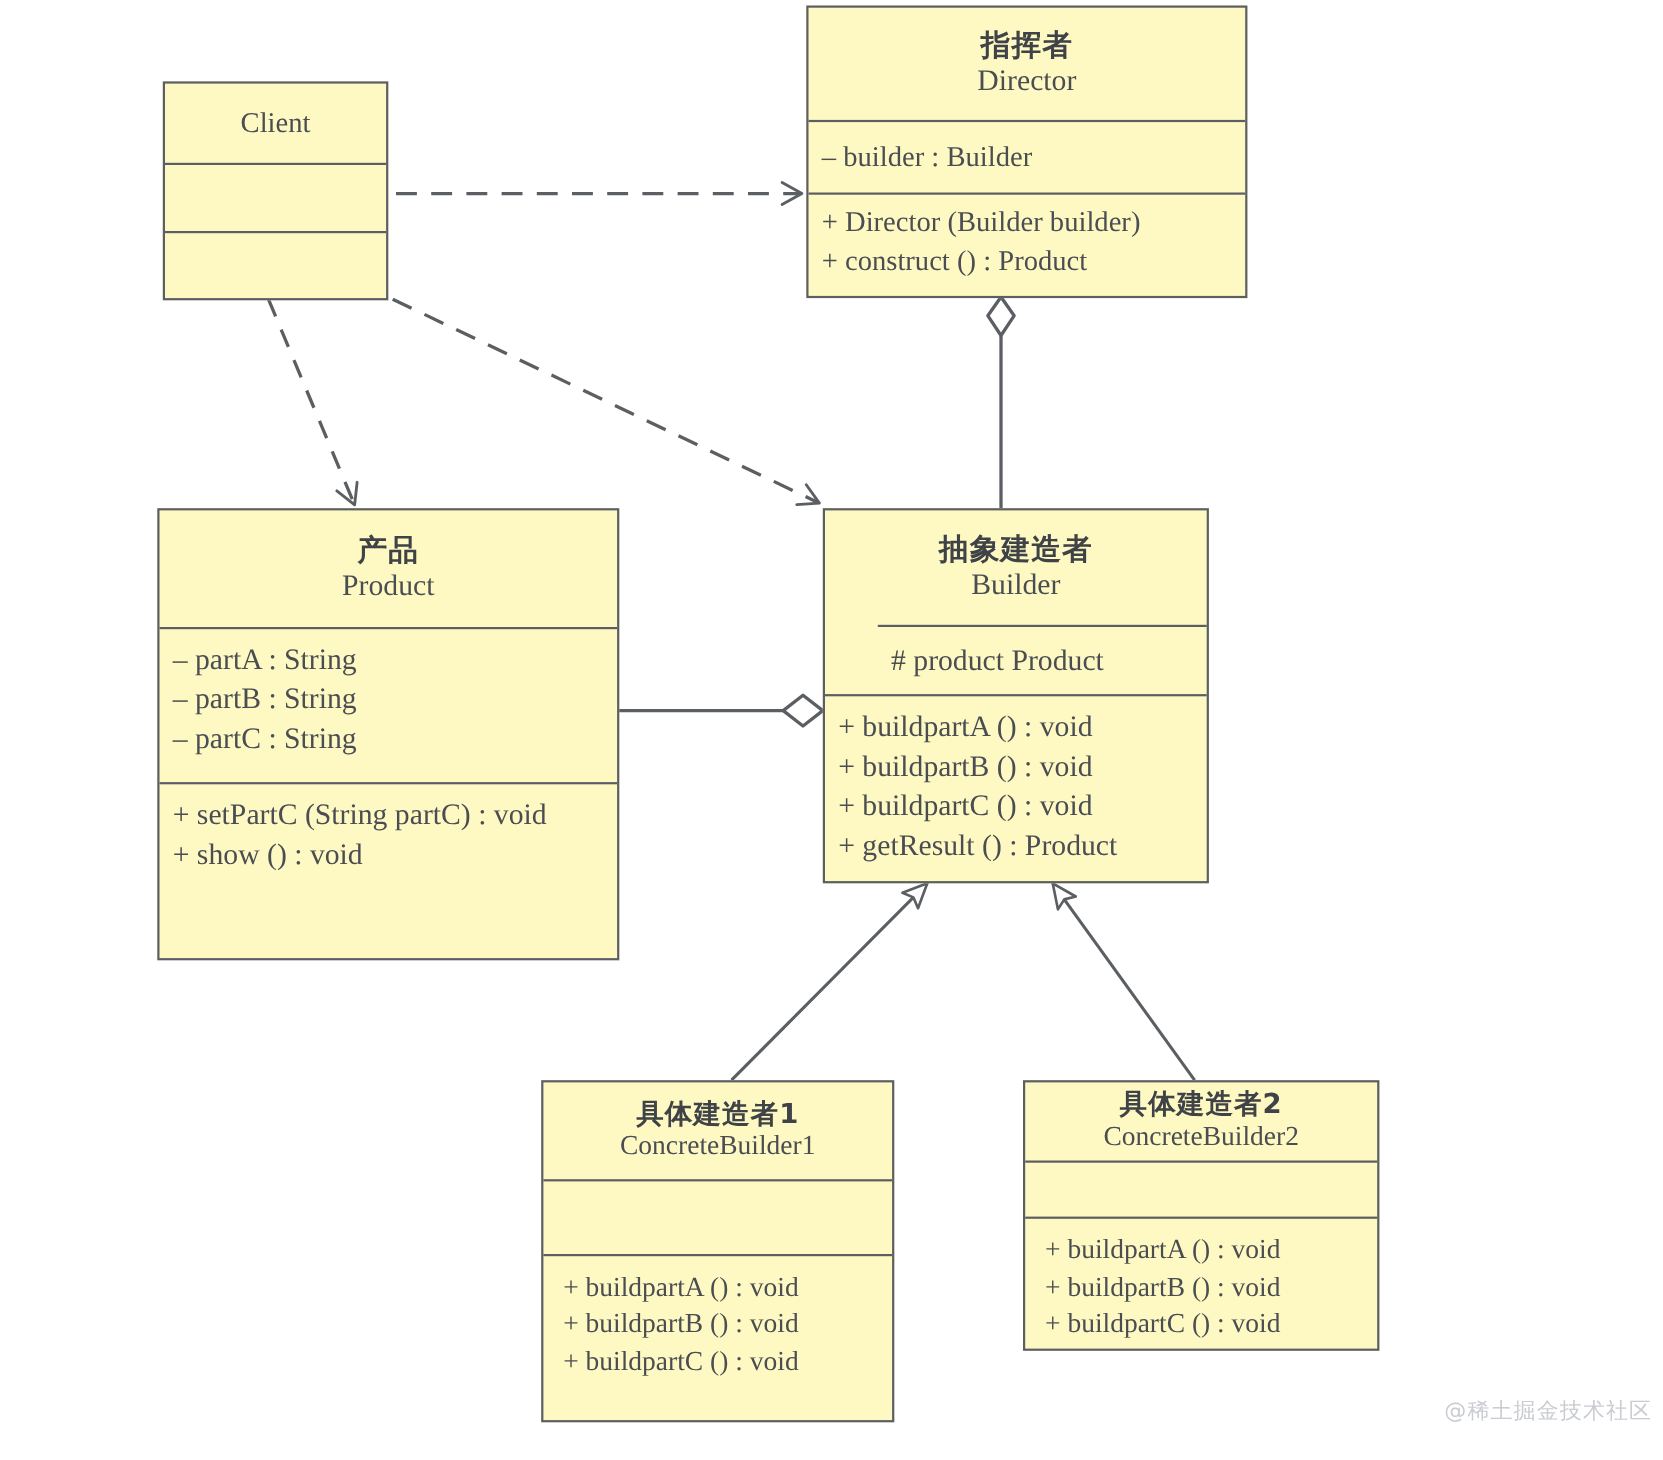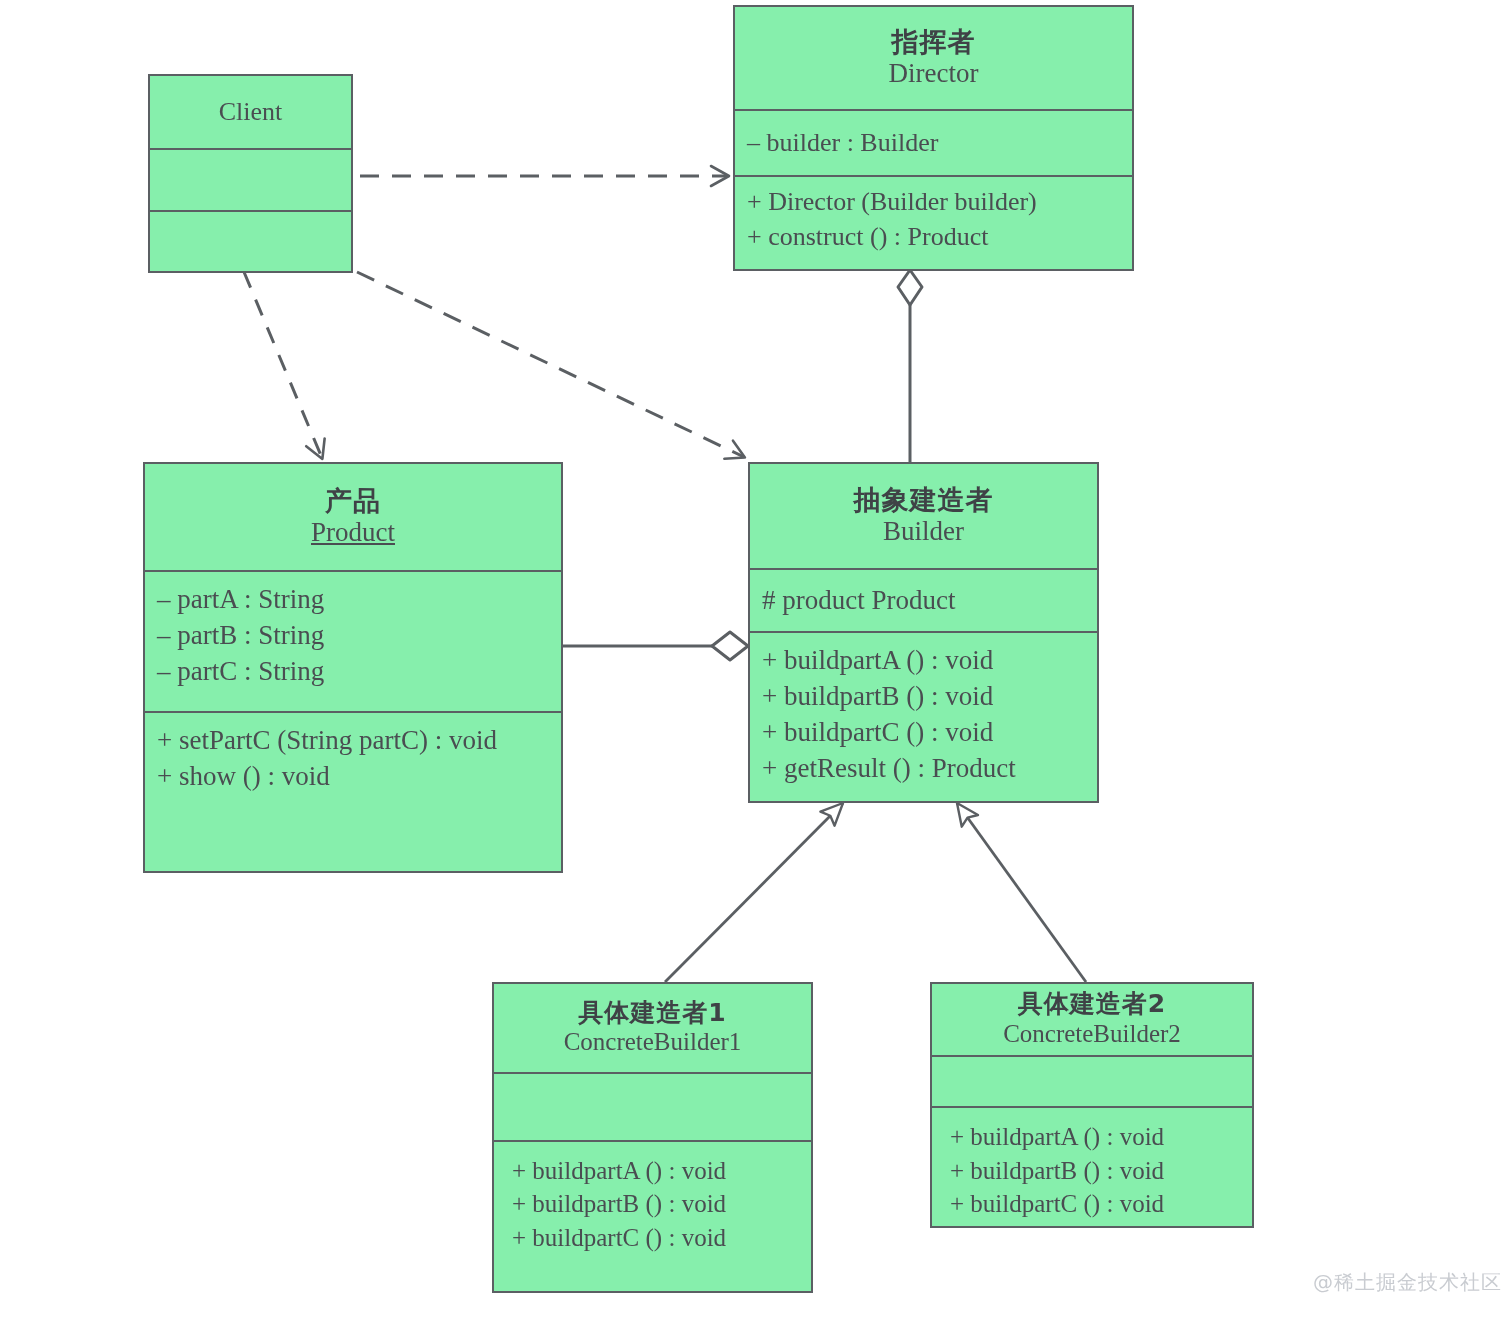--- a/index.html
+++ b/index.html
@@ -20,21 +20,21 @@
     left: 0;
     top: 0;
     width: 1512px;
     height: 1327px;
     pointer-events: none;
   }
   .uml-class {
     position: absolute;
     box-sizing: border-box;
     border: 2.5px solid #5b5f63;
-    background: #86efac;
+    background: #fef9c3;
     display: flex;
     flex-direction: column;
   }
   .compartment {
     box-sizing: border-box;
     padding: 6px 12px;
   }
   .compartment + .compartment {
     border-top: 2.5px solid #5b5f63;
   }
@@ -133,39 +133,39 @@
     </div>
     <div class="compartment" style="flex:1; padding-top:8px;">
       <div class="member" style="font-size:26px;">+ Director (Builder builder)</div>
       <div class="member" style="font-size:26px;">+ construct () : Product</div>
     </div>
   </div>
 
   <div class="uml-class" style="left:143px; top:462px; width:420px; height:411px;">
     <div class="compartment c-title" style="height:106px;">
       <div class="cn-name" style="font-size:27px;">产品</div>
-      <div class="en-name" style="font-size:27px;text-decoration:underline;">Product</div>
+      <div class="en-name" style="font-size:27px;">Product</div>
     </div>
     <div class="compartment" style="height:141px; padding-top:10px;">
       <div class="member" style="font-size:27px;">– partA : String</div>
       <div class="member" style="font-size:27px;">– partB : String</div>
       <div class="member" style="font-size:27px;">– partC : String</div>
     </div>
     <div class="compartment" style="flex:1; padding-top:10px;">
       <div class="member" style="font-size:27px;">+ setPartC (String partC) : void</div>
       <div class="member" style="font-size:27px;">+ show () : void</div>
     </div>
   </div>
 
   <div class="uml-class" style="left:748px; top:462px; width:351px; height:341px;">
     <div class="compartment c-title" style="height:104px;">
       <div class="cn-name" style="font-size:27px;">抽象建造者</div>
       <div class="en-name" style="font-size:27px;">Builder</div>
     </div>
-    <div class="compartment" style="height:63px; display:flex; align-items:center;">
+    <div class="compartment" style="height:63px; display:flex; align-items:center;margin-left:48px;">
       <div class="member" style="font-size:27px;"># product Product</div>
     </div>
     <div class="compartment" style="flex:1; padding-top:10px;">
       <div class="member" style="font-size:27px;">+ buildpartA () : void</div>
       <div class="member" style="font-size:27px;">+ buildpartB () : void</div>
       <div class="member" style="font-size:27px;">+ buildpartC () : void</div>
       <div class="member" style="font-size:27px;">+ getResult () : Product</div>
     </div>
   </div>
 

